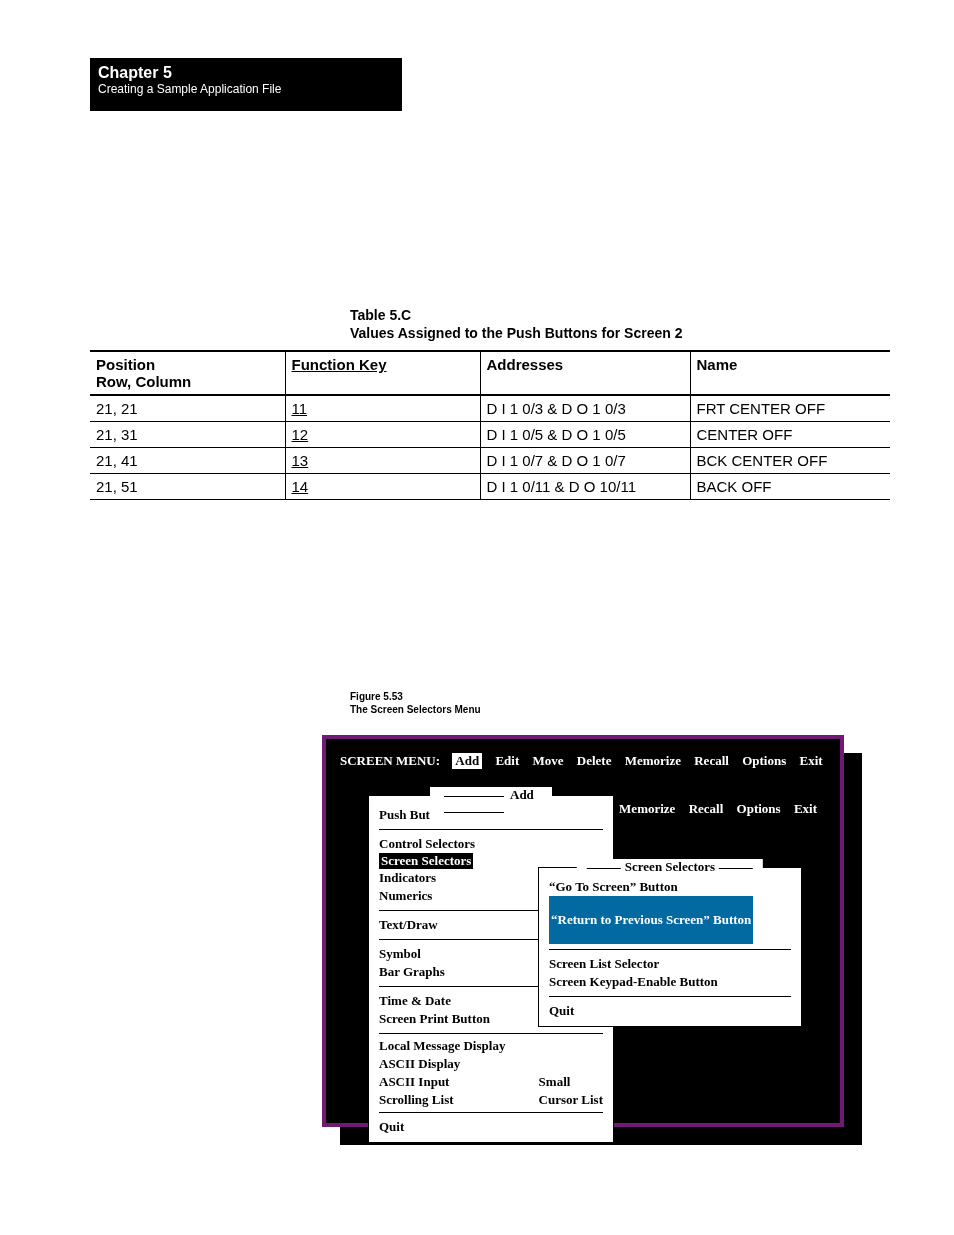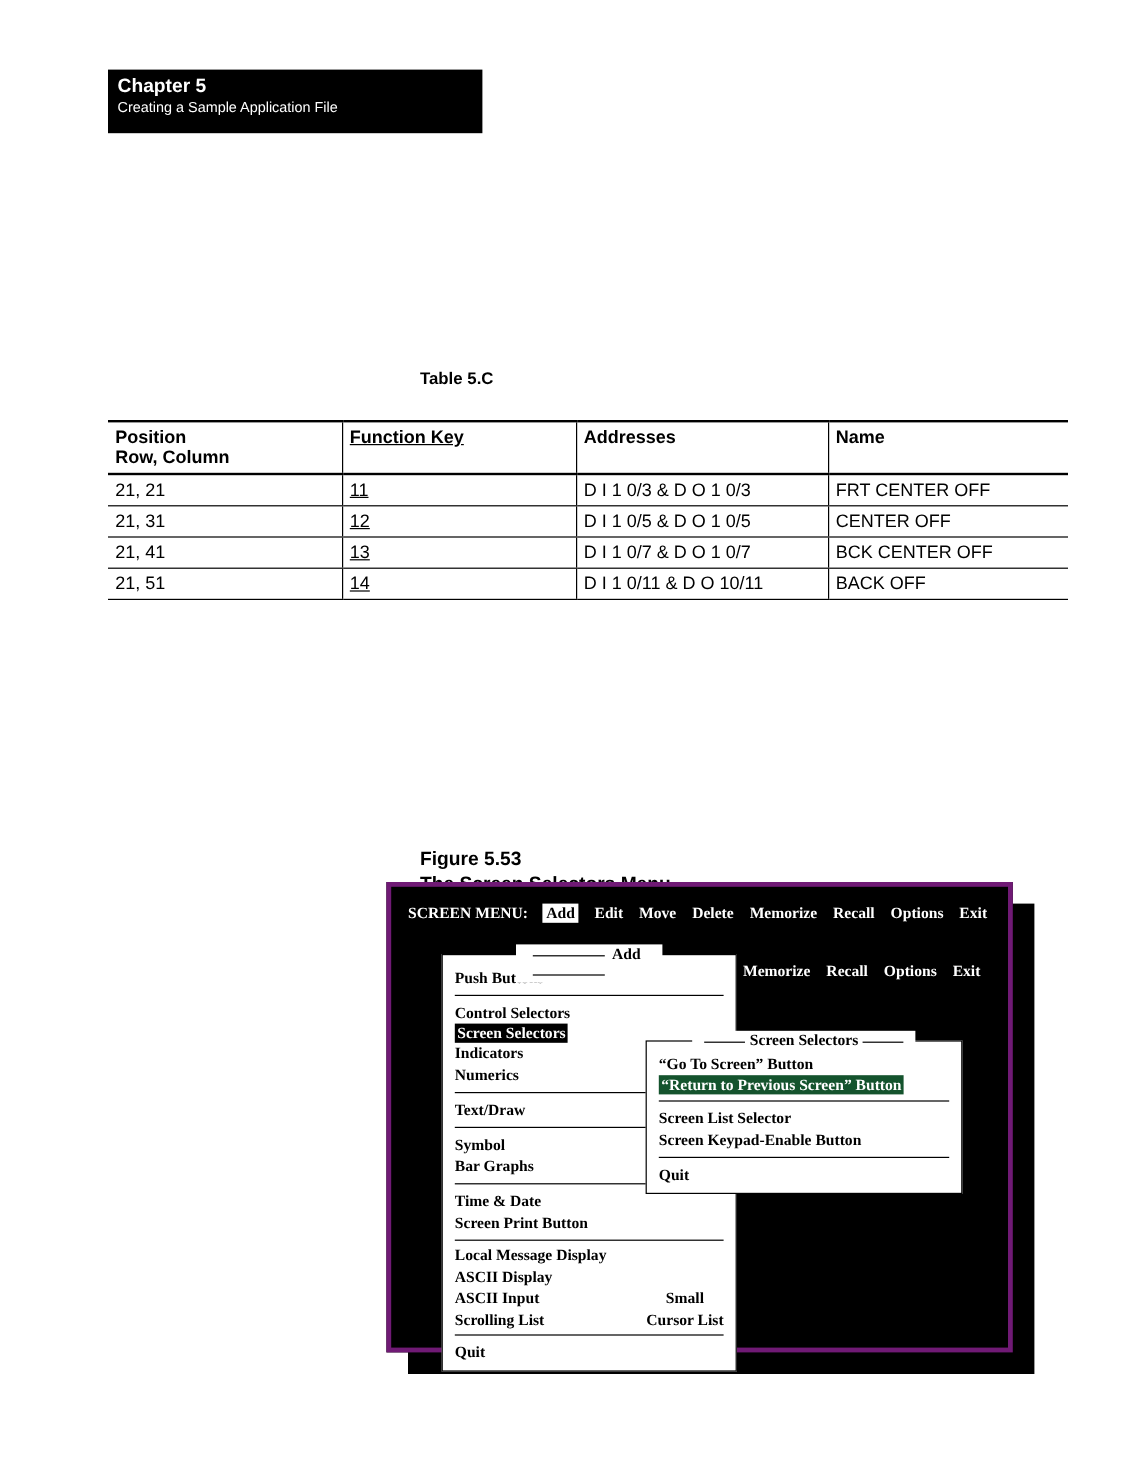--- a/index.html
+++ b/index.html
@@ -71,22 +71,22 @@
     display: block;
     font-weight: bold;
   }
   .tbl td.fk, .tbl th.fk { border-left: 1px solid #000; text-decoration: underline; }
   .tbl td.ad, .tbl th.ad { border-left: 1px solid #000; }
   .tbl td.nm, .tbl th.nm { border-left: 1px solid #000; }
   
   .fcap {
     position: absolute;
     left: 350px;
-    top: 707px;
-    font-size: 16px;
+    top: 690px;
+    font-size: 10px;
     font-weight: bold;
     line-height: 1.3;
   }
   
   .fig {
     position: absolute;
     left: 322px;
     top: 735px;
     width: 540px;
     height: 410px;
@@ -207,34 +207,35 @@
   }
   .submenu .title .dash {
     display: inline-block;
     width: 34px;
     border-top: 1px solid #000;
     vertical-align: middle;
     margin: 0 4px;
   }
   .submenu .grp { padding: 2px 10px; }
   .submenu .item { font-weight: bold; padding: 1px 0; white-space: nowrap; }
-  .submenu .item.sel { background: #14532d; color: #fff; display: inline-block; padding: 0 2px; }
+  .submenu .item.sel { background: #0369a1; color: #fff; display: inline-block; padding: 16px 2px; }
   .submenu hr { border: none; border-top: 1px solid #000; margin: 3px 10px; }
 </style>
 </head>
 <body>
 <div class="page">
 
 <div class="hdr">
   <div class="ch">Chapter 5</div>
   <div class="sub">Creating a Sample Application File</div>
 </div>
 
 <div class="tcap">
   <div>Table 5.C</div>
+  <div>Values Assigned to the Push Buttons for Screen 2</div>
 </div>
 
 <table class="tbl">
   <colgroup>
     <col style="width:195px">
     <col style="width:195px">
     <col style="width:210px">
     <col style="width:200px">
   </colgroup>
   <thead>
@@ -334,21 +335,21 @@
         <div class="item">Screen Print Button</div>
       </div>
       <hr>
       <div class="cols">
         <div>
           <div class="item">Local Message Display</div>
           <div class="item">ASCII Display</div>
           <div class="item">ASCII Input</div>
           <div class="item">Scrolling List</div>
         </div>
-        <div style="text-align:center;margin-left:28px;">
+        <div style="text-align:left;margin-left:28px;">
           <div class="item" style="visibility:hidden;">.</div>
           <div class="item" style="visibility:hidden;">.</div>
           <div class="item">Small</div>
           <div class="item">Cursor List</div>
         </div>
       </div>
       <hr>
       <div class="grp">
         <div class="item">Quit</div>
       </div>

